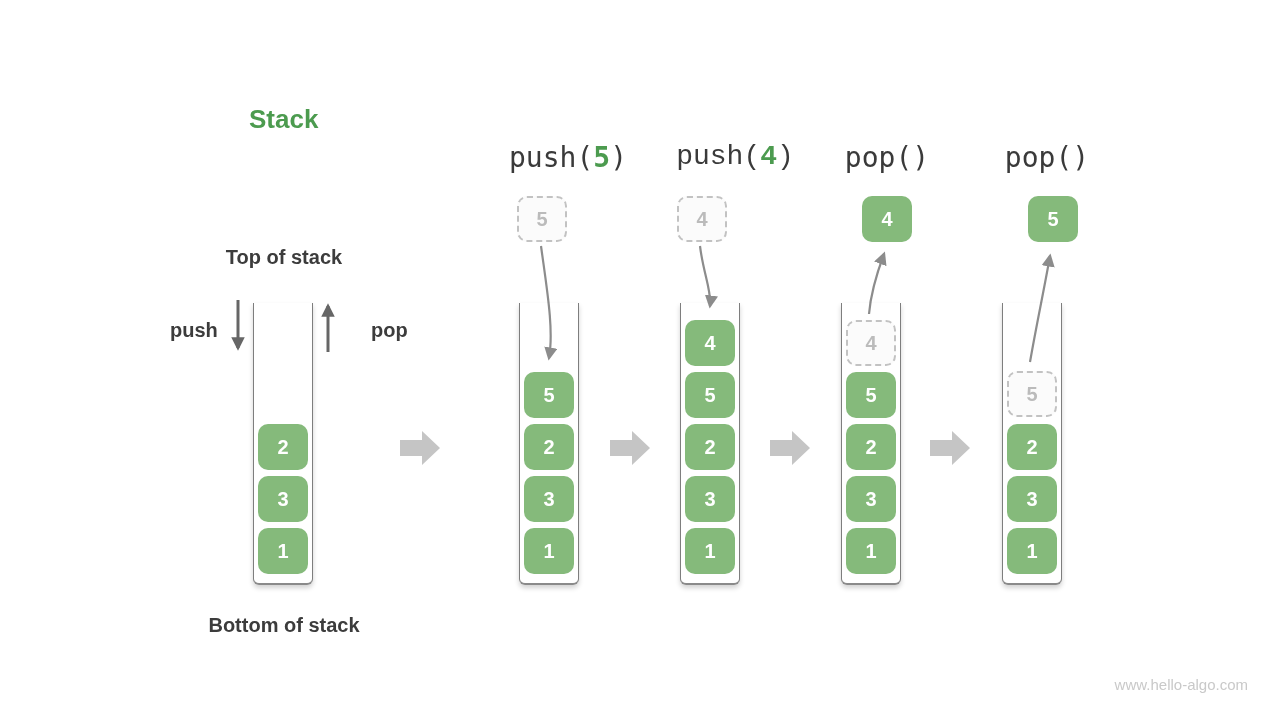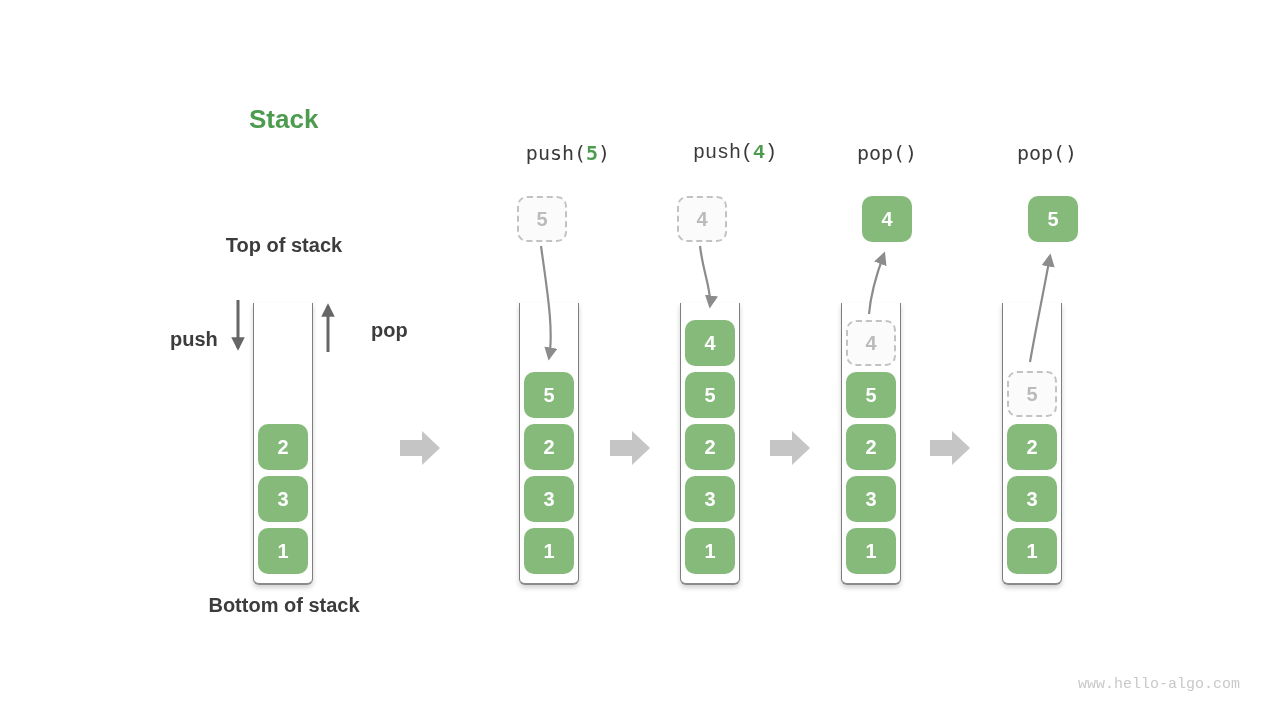--- a/index.html
+++ b/index.html
@@ -11,41 +11,41 @@
   .title{
     position:absolute;left:249px;top:104px;
     font-size:26px;font-weight:bold;color:#4c9b4f;
   }
   .lbl{
     position:absolute;font-size:20px;font-weight:bold;color:#3c3c3c;white-space:nowrap;
   }
   .lbl.centered{transform:translateX(-50%);}
   .op{
     position:absolute;top:141px;transform:translateX(-50%);
-    font-family:"DejaVu Sans Mono",monospace;font-size:20px;color:#3a3a3a;white-space:nowrap;
+    font-family:"DejaVu Sans Mono",monospace;font-size:28px;color:#3a3a3a;white-space:nowrap;
   }
   .op .arg{color:#4c9b4f;font-weight:bold;}
   .well{
     position:absolute;width:60px;height:282px;box-sizing:border-box;
     border-left:1.5px solid #7e7e7e;border-right:1.5px solid #7e7e7e;
     border-bottom:2px solid #8a8a8a;border-radius:0 0 6px 6px;
     background:transparent;box-shadow:0 3px 5px rgba(0,0,0,0.18);
   }
   .cell{
     position:absolute;width:50px;height:46px;box-sizing:border-box;
     background:#85ba7b;border-radius:10px;color:#ffffff;
     font-size:20px;font-weight:bold;
     display:flex;align-items:center;justify-content:center;
   }
   .cell.ghost{
     background:#fbfbfb;border:2px dashed #c2c2c2;color:#bbbbbb;
   }
   .watermark{
-    position:absolute;top:676px;right:40px;
-    font-family:Liberation Mono, monospace;font-size:15px;color:#c9c9c9;
+    position:absolute;top:676px;right:32px;
+    font-family:Liberation Sans, sans-serif;font-size:15px;color:#c9c9c9;
   }
 </style>
 </head>
 <body>
 
 <div class="canvas">
 
   <svg class="overlay" width="1280" height="720" viewBox="0 0 1280 720">
     <defs>
       <marker id="m-dark" viewBox="0 0 10 10" refX="8" refY="5" markerWidth="4.5" markerHeight="4.5" orient="auto-start-reverse" markerUnits="strokeWidth">
@@ -64,23 +64,23 @@
     <polygon points="770,440 792,440 792,431 810,448 792,465 792,456 770,456" fill="#c5c5c5"></polygon>
     <polygon points="930,440 952,440 952,431 970,448 952,465 952,456 930,456" fill="#c5c5c5"></polygon>
 
     <path d="M541,246 C547,290 554,330 549,358" stroke="#8c8c8c" stroke-width="2.2" fill="none" marker-end="url(#m-gray)"></path>
     <path d="M700,246 C703,272 712,292 710,306" stroke="#8c8c8c" stroke-width="2.2" fill="none" marker-end="url(#m-gray)"></path>
     <path d="M869,314 C871,290 878,270 884,254" stroke="#8c8c8c" stroke-width="2.2" fill="none" marker-end="url(#m-gray)"></path>
     <path d="M1030,362 C1037,322 1044,290 1050,256" stroke="#8c8c8c" stroke-width="2.2" fill="none" marker-end="url(#m-gray)"></path>
   </svg>
 
   <div class="title">Stack</div>
-  <div class="lbl centered" style="left:284px;top:234px;text-align:right;">Top of stack</div>
-  <div class="lbl centered" style="left:284px;top:594px;">Bottom of stack</div>
-  <div class="lbl" style="left:170px;top:328px;">push</div>
+  <div class="lbl centered" style="left:284px;top:246px;text-align:right;">Top of stack</div>
+  <div class="lbl centered" style="left:284px;top:614px;">Bottom of stack</div>
+  <div class="lbl" style="left:170px;top:319px;">push</div>
   <div class="lbl" style="left:343px;top:319px;margin-left:28px;">pop</div>
 
   <div class="op" style="left:568px;"><span>push(</span><span class="arg">5</span><span>)</span></div>
   <div class="op" style="left:735px;font-family:Liberation Mono, monospace;"><span>push(</span><span class="arg">4</span><span>)</span></div>
   <div class="op" style="left:887px;"><span>pop()</span></div>
   <div class="op" style="left:1047px;"><span>pop()</span></div>
 
   <div class="cell ghost" style="left:517px;top:196px;">5</div>
   <div class="cell ghost" style="left:677px;top:196px;">4</div>
   <div class="cell" style="left:862px;top:196px;">4</div>

